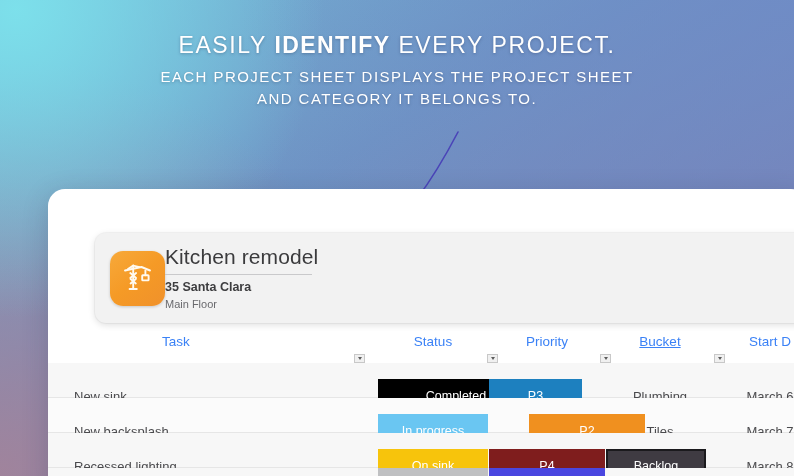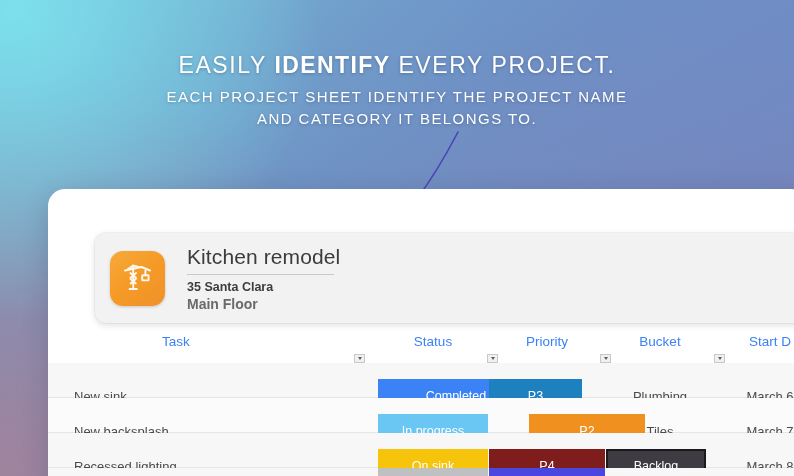--- a/index.html
+++ b/index.html
@@ -20,21 +20,21 @@
       radial-gradient(circle at 2% 2%, rgba(125,226,236,0.95) 0%, rgba(125,226,236,0.0) 34%),
       radial-gradient(circle at 0% 100%, rgba(168,130,150,0.85) 0%, rgba(168,130,150,0.0) 45%),
       radial-gradient(circle at 100% 0%, rgba(110,140,200,0.75) 0%, rgba(110,140,200,0.0) 60%),
       linear-gradient(150deg, #74b7d6 0%, #6f93c4 38%, #7b82b4 66%, #8b7f9d 100%);
   }
 
   
   .headline-wrap {
     position: absolute;
     left: 0; right: 0;
-    top: 52px;
+    top: 32px;
     text-align: center;
     color: #ffffff;
     text-shadow: 0 1px 3px rgba(40,55,90,0.35);
     pointer-events: none;
   }
   .headline-1 {
     font-size: 23px;
     letter-spacing: 1.6px;
     font-weight: 300;
     line-height: 27px;
@@ -103,43 +103,43 @@
     width: 55px;
     height: 55px;
     flex: 0 0 55px;
     border-radius: 13px;
     background: linear-gradient(140deg, #f7a93a 0%, #f59a26 50%, #f0912b 100%);
     display: flex;
     align-items: center;
     justify-content: center;
     box-shadow: 0 1px 3px rgba(0,0,0,0.18);
   }
-  .project-text { margin-left: 22px; }
+  .project-text { }
   .project-title {
     font-size: 21px;
     font-weight: 400;
     color: #3b3b3d;
     line-height: 25px;
     letter-spacing: 0.1px;
   }
   .project-title-rule {
     width: 147px;
     height: 1px;
     background: #c9c9cb;
     margin: 5px 0 4px 0;
   }
   .project-sub1 {
     font-size: 12.5px;
     font-weight: 700;
     color: #3d3d3f;
     line-height: 17px;
   }
   .project-sub2 {
-    font-size: 14px;
-    font-weight: 700;
+    font-size: 11px;
+    font-weight: 400;
     color: #6a6a6e;
     line-height: 17px;
   }
 
   
   .sheet {
     position: absolute;
     left: 0;
     right: 0;
     top: 142px;
@@ -231,21 +231,21 @@
   }
   .partial-cell { position: absolute; top: 0; height: 100%; }
 </style>
 </head>
 <body>
 
 <div id="stage">
 
   <div class="headline-wrap">
     <div class="headline-1"><span>EASILY </span><b>IDENTIFY</b><span> EVERY PROJECT.</span></div>
-    <div class="headline-2">EACH PROJECT SHEET IDENTIFY THE PROJECT NAME</div>
+    <div class="headline-2">EACH PROJECT SHEET DISPLAYS THE PROJECT SHEET</div>
     <div class="headline-3">AND CATEGORY IT BELONGS TO.</div>
   </div>
 
   <svg class="arrow-svg" viewBox="0 0 130 150">
     <path d="M128 12 C 104 58, 74 104, 30 138" fill="none" stroke="#4a44b8" stroke-width="1.6" stroke-linecap="round"></path>
     <polygon points="14,140 32,131 31,146" fill="#4a44b8"></polygon>
   </svg>
 
   <div class="app-window">
 
@@ -276,41 +276,41 @@
           <div class="project-sub2">Main Floor</div>
         </div>
       </div>
     </div>
 
     <div class="sheet">
       <div class="col-headers" id="col-headers">
           <div class="col-head" style="left: -22px; width: 300px;">Task</div>
           <div class="col-head" style="left: 330px; width: 110px;">Status</div>
           <div class="col-head" style="left: 441px; width: 116px;">Priority</div>
-          <div class="col-head" style="left: 558px; width: 108px;">Bucket</div>
+          <div class="col-head" style="left: 558px; width: 108px; text-decoration: underline;">Bucket</div>
           <div class="col-head" style="left: 668px; width: 108px;">Start D</div>
         </div>
       <div class="filter-strip" id="filter-strip">
           <div class="filter-btn" style="left: 306px;">
             <i></i>
           </div>
           <div class="filter-btn" style="left: 439px;">
             <i></i>
           </div>
           <div class="filter-btn" style="left: 552px;">
             <i></i>
           </div>
           <div class="filter-btn" style="left: 666px;">
             <i></i>
           </div>
         </div>
       <div class="rows" id="table-rows">
           <div class="row">
             <div class="cell cell-task">New sink</div>
-            <div class="cell cell-status" style="left: 330px; width: 112px; background: #3b82f6; padding-left: 44px;">Completed</div>
+            <div class="cell cell-status" style="left: 330px; width: 112px; background: #000000; padding-left: 44px;">Completed</div>
             <div class="cell cell-priority" style="left: 441px; width: 93px; background: rgb(29, 128, 191);">P3</div>
             <div class="cell cell-bucket" style="left: 558px; width: 108px;">Plumbing</div>
             <div class="cell cell-date" style="left: 668px; width: 108px;">March 6</div>
           </div>
           <div class="row alt">
             <div class="cell cell-status" style="left: 330px; width: 110px; background: rgb(106, 198, 242);">In progress</div>
             <div class="cell cell-task">New backsplash</div>
             <div class="cell cell-priority" style="left: 441px; width: 116px; background: rgb(240, 144, 31); margin-left: 40px;">P2</div>
             <div class="cell cell-bucket" style="left: 558px; width: 108px;">Tiles</div>
             <div class="cell cell-date" style="left: 668px; width: 108px;">March 7</div>

